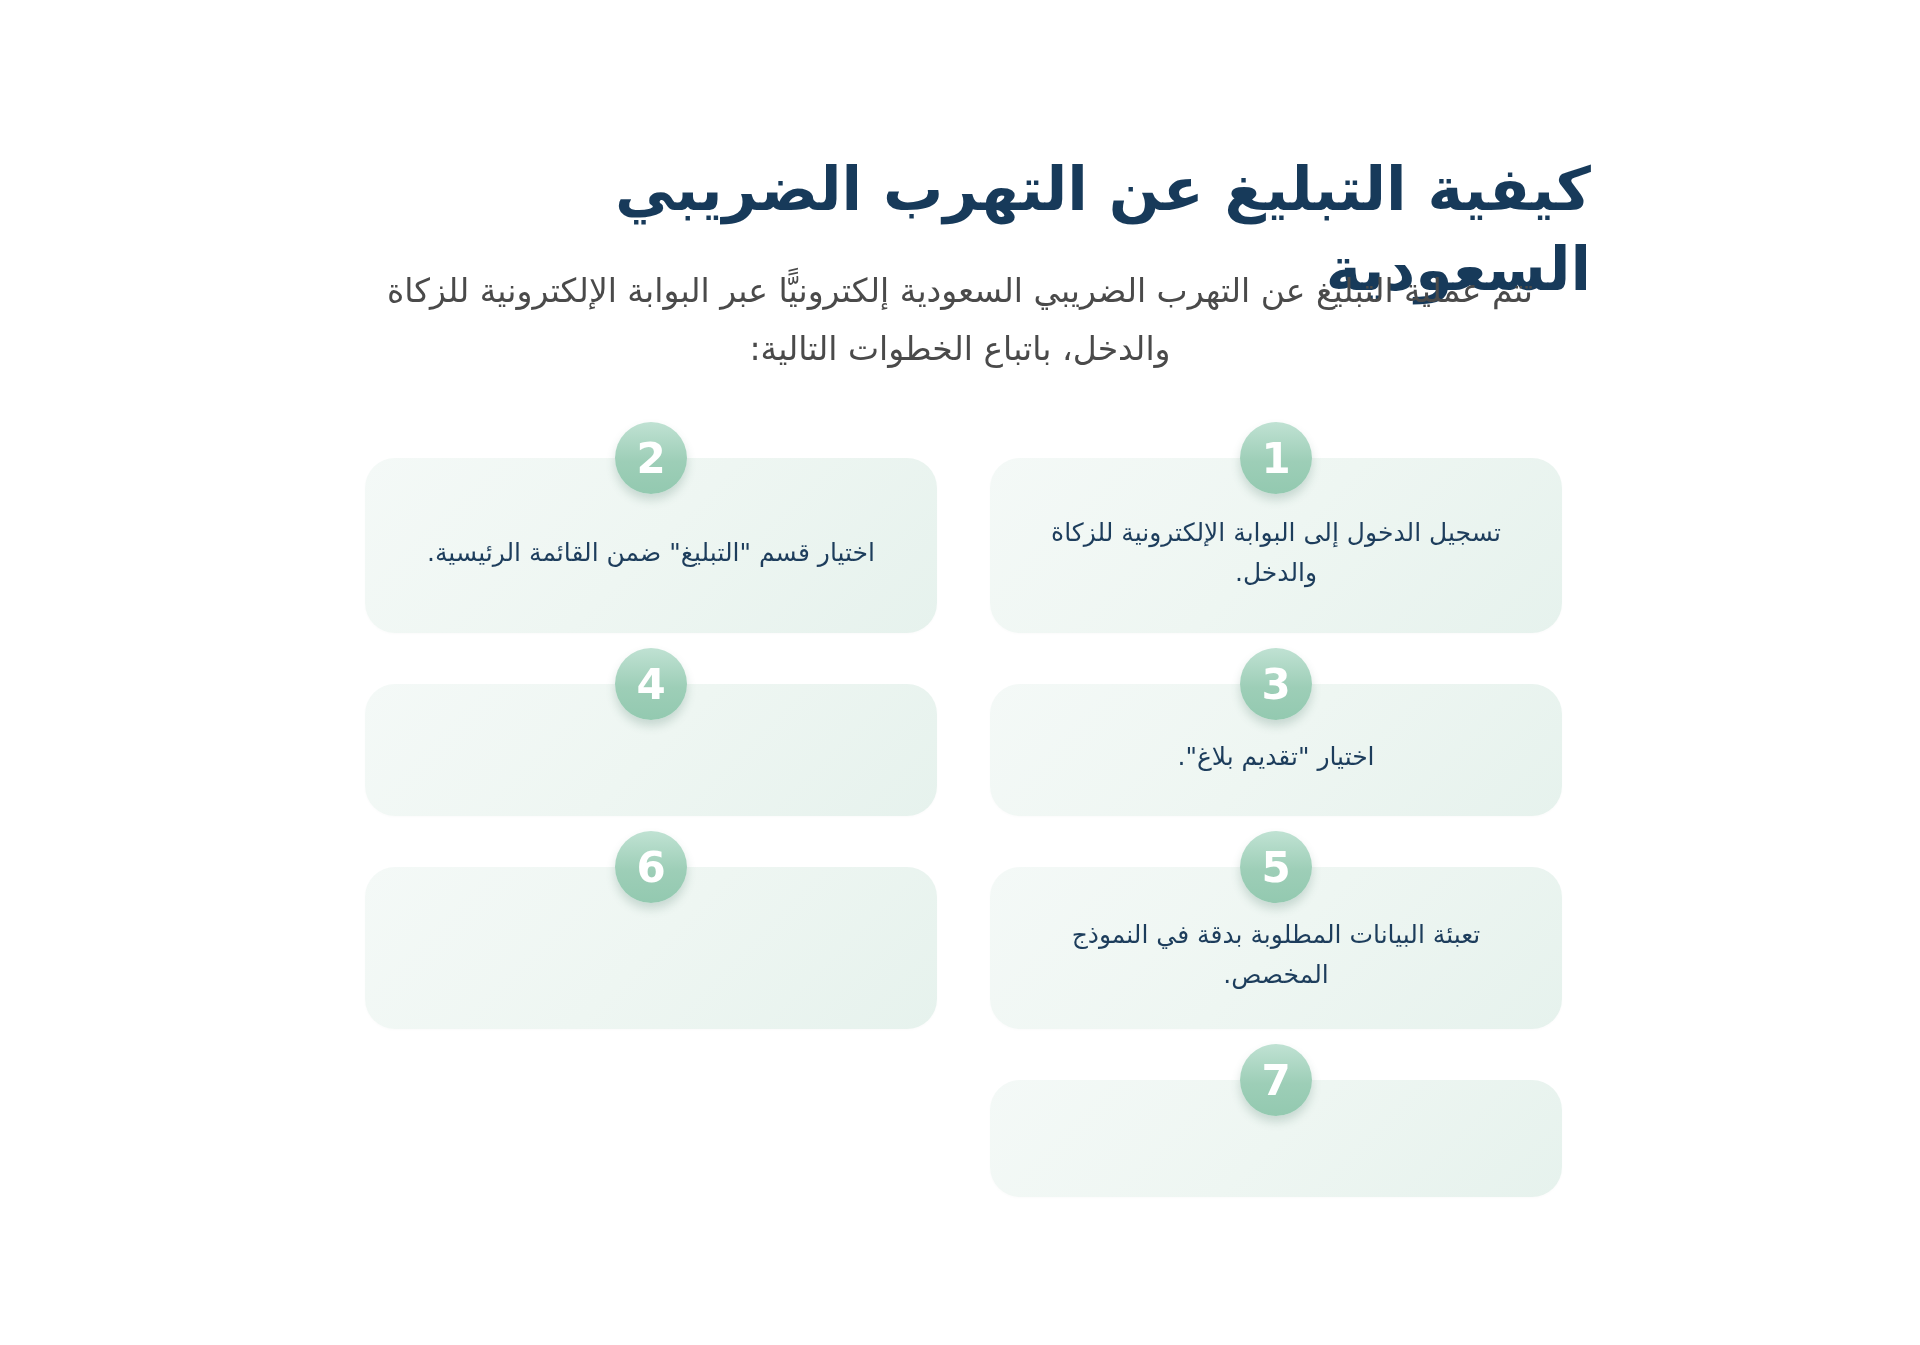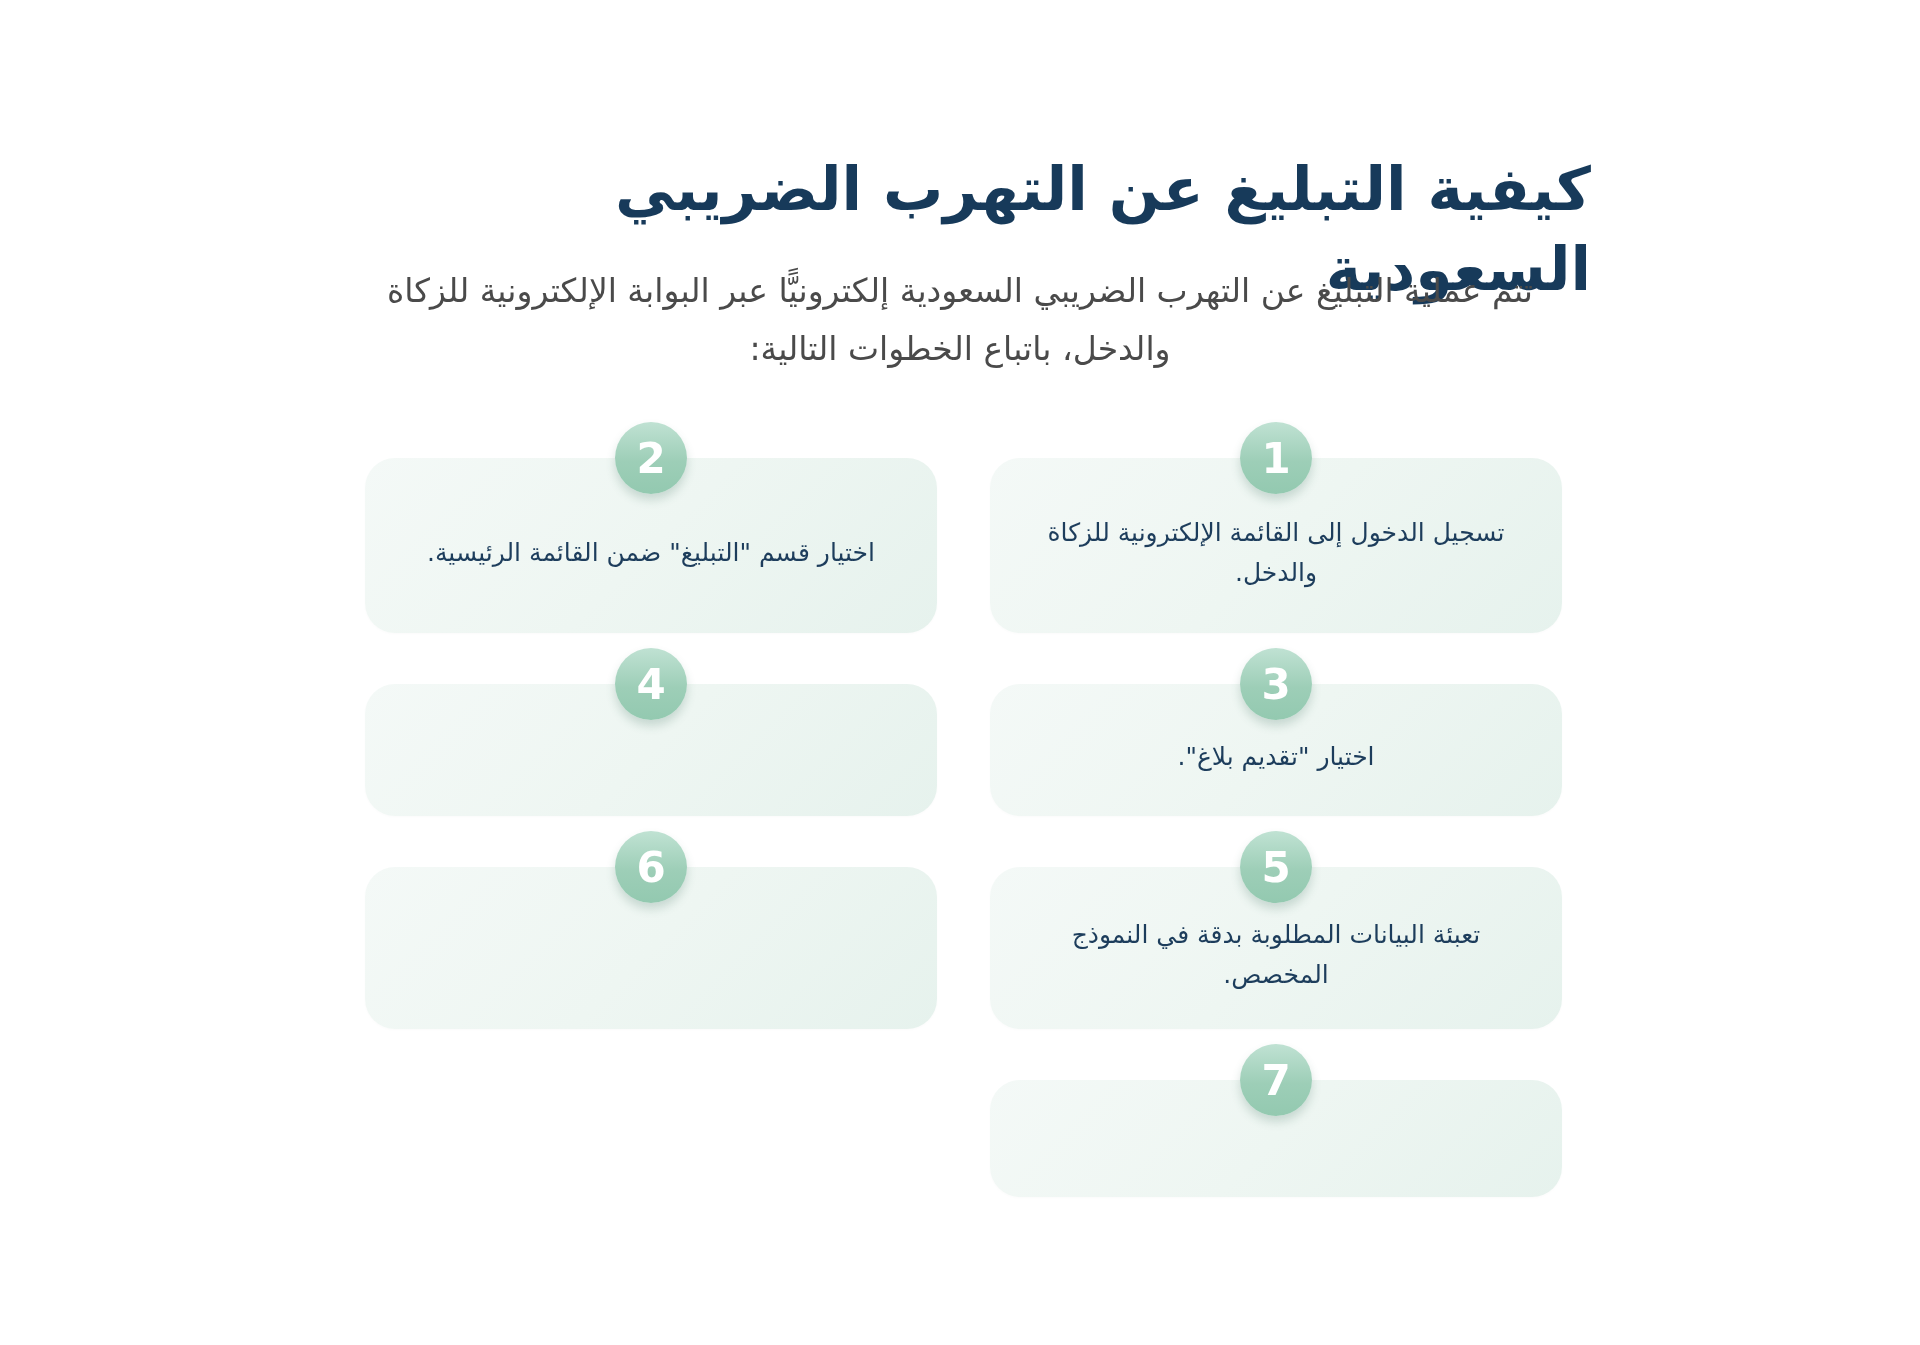--- a/index.html
+++ b/index.html
@@ -44,21 +44,21 @@
 </head>
 <body>
 
 <h1 class="page-title">كيفية التبليغ عن التهرب الضريبي السعودية</h1>
 <p class="intro">تتم عملية التبليغ عن التهرب الضريبي السعودية إلكترونيًّا عبر البوابة الإلكترونية للزكاة والدخل، باتباع الخطوات التالية:</p>
 
 <div>
 
   <div class="card col-right" style="top:458px;height:175px;">
     <div class="badge">1</div>
-    <div class="card-text">تسجيل الدخول إلى القائمة الإلكترونية للزكاة والدخل.</div>
+    <div class="card-text">تسجيل الدخول إلى البوابة الإلكترونية للزكاة والدخل.</div>
   </div>
   <div class="card col-left" style="top:458px;height:175px;">
     <div class="badge">2</div>
     <div class="card-text">اختيار قسم "التبليغ" ضمن القائمة الرئيسية.</div>
   </div>
 
   <div class="card col-right" style="top:684px;height:132px;">
     <div class="badge">3</div>
     <div class="card-text">اختيار "تقديم بلاغ".</div>
   </div>

